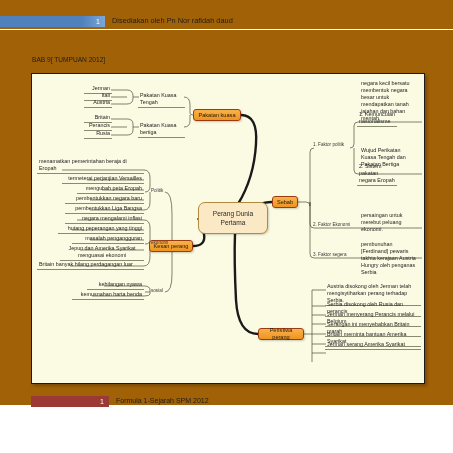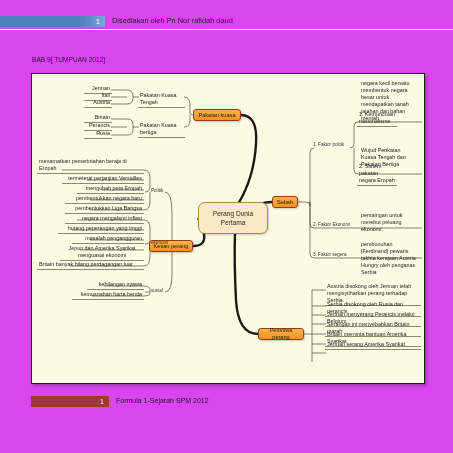--- a/index.html
+++ b/index.html
@@ -1,17 +1,17 @@
 <!DOCTYPE html>
 <html><head>
 <meta charset="utf-8">
 <style>
   html,body{margin:0;padding:0;background:#ffffff;}
   body{width:453px;height:453px;overflow:hidden;font-family:"Liberation Sans",sans-serif;color:#1a1a1a;}
-  #page{position:relative;width:453px;height:453px;background:#d946ef;}
+  #page{position:relative;width:453px;height:405px;background:#a16207;}
 
   
   .hdr{position:absolute;left:0;top:16px;width:453px;height:12px;}
   .hdr-bar{position:absolute;left:0;top:0;width:105px;height:11px;
       background:linear-gradient(to right,#4f81bd 0%,#4f81bd 78%,#7ba7d7 100%);}
   .hdr-num{position:absolute;left:92px;top:0px;width:12px;height:11px;
       color:#ffffff;font-size:7px;line-height:11px;text-align:center;}
   .hdr-txt{position:absolute;left:112px;top:-1px;font-size:7.4px;line-height:12px;
       color:#1d1d1d;white-space:nowrap;}
   .hdr-rule{position:absolute;left:0;top:29px;width:453px;height:1px;background:#ffffff;}

